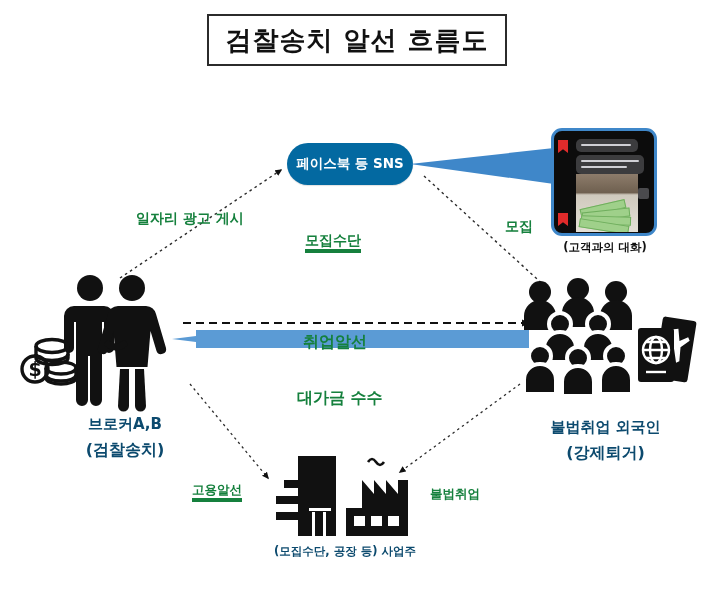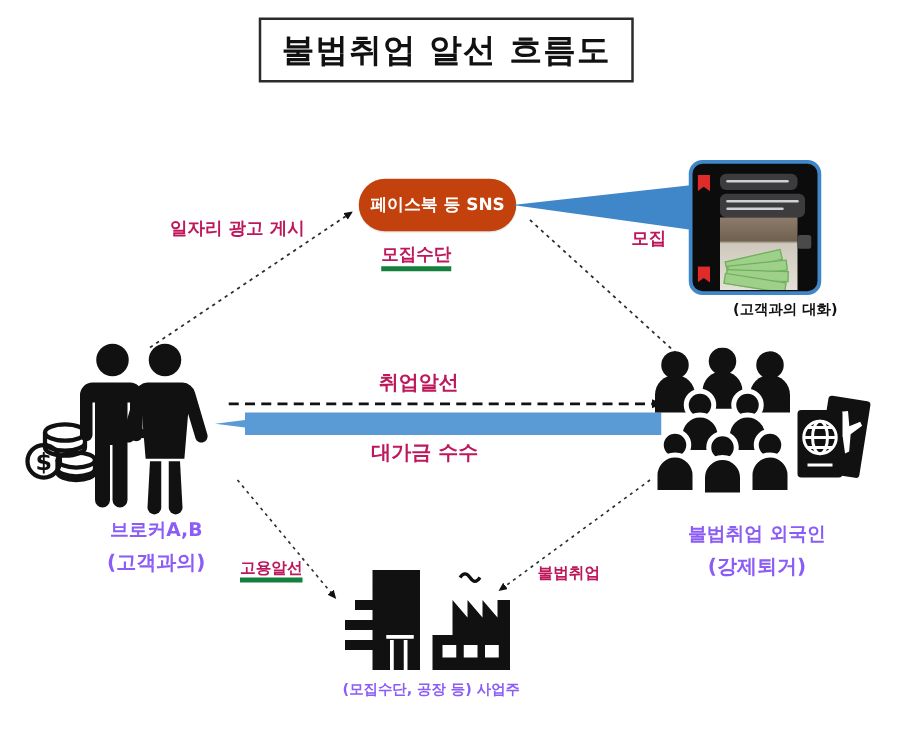--- a/index.html
+++ b/index.html
@@ -38,38 +38,39 @@
     letter-spacing: 1px;
     color: #111;
     white-space: nowrap;
   }
 
   
   .sns-bubble {
     position: absolute;
     left: 287px; top: 143px;
     width: 126px; height: 42px;
-    background: #c2410c;
+    background: #0369a1;
     border-radius: 21px;
     display: flex; align-items: center; justify-content: center;
     box-shadow: 0 1px 1px rgba(0,0,0,0.12);
   }
   .sns-bubble span {
     color: #ffffff;
     font-size: 13.5px;
     font-weight: bold;
     white-space: nowrap;
   }
 
   .label {
     position: absolute;
     font-size: 14px;
     font-weight: bold;
-    color: #be185d;
+    color: #15803d;
     white-space: nowrap;
+    margin-top: 36px;
   }
   .label.small { font-size: 12.5px; }
 
   .hl-underline {
     border-bottom: 4px solid #15803d;
     padding-bottom: 1px;
     line-height: 1.05;
   }
 
   .red {
@@ -120,21 +121,21 @@
     position: absolute;
     right: 5px; top: 57px;
     width: 11px; height: 11px;
     background: #4a4a4d;
     border-radius: 2px;
   }
   .phone-caption {
     position: absolute;
     left: 540px; top: 240px;
     width: 130px;
-    text-align: right;
+    text-align: center;
     font-size: 11.5px;
     font-weight: bold;
     color: #111;
   }
   
   .callout-wedge {
     position: absolute;
     left: 408px; top: 148px;
     width: 146px; height: 42px;
   }
@@ -144,21 +145,21 @@
 
   .broker-group { left: 18px; top: 272px; width: 200px; height: 140px; }
   .coins        { left: 20px; top: 332px; width: 62px; height: 62px; }
   .foreign-group{ left: 520px; top: 278px; width: 178px; height: 118px; }
   .buildings    { left: 268px; top: 450px; width: 146px; height: 86px; }
 
   .cap {
     position: absolute;
     text-align: center;
     font-weight: bold;
-    color: #8b5cf6;
+    color: #0c4a6e;
     white-space: nowrap;
   }
 
   .broker-cap  { left: 30px;  top: 415px; width: 190px; font-size: 15px; }
   .broker-cap2 { left: 30px;  top: 440px; width: 190px; font-size: 16px; }
   .foreign-cap { left: 498px; top: 418px; width: 215px; font-size: 15px; }
   .foreign-cap2{ left: 498px; top: 443px; width: 215px; font-size: 16px; }
   .biz-cap     { left: 250px; top: 544px; width: 190px; font-size: 11.5px; }
 </style>
 </head>
@@ -185,21 +186,21 @@
     <g>
       <path d="M196,336 L196,330 L529,330 L529,348 L196,348 L196,342 L172,339 z" fill="#5b9bd5"></path>
     </g>
 
     <path d="M190,384 L268,478" stroke="#2b2b2b" stroke-width="1.3" stroke-dasharray="2.4 3.4" fill="none" marker-end="url(#arrowDot)"></path>
 
     <path d="M520,384 L400,472" stroke="#2b2b2b" stroke-width="1.3" stroke-dasharray="2.4 3.4" fill="none" marker-end="url(#arrowDot)"></path>
   </svg>
 
   <div class="title-box">
-    <div class="title-text">불법취업 알선 흐름도</div>
+    <div class="title-text">검찰송치 알선 흐름도</div>
   </div>
 
   <div class="sns-bubble">
     <span>페이스북 등 SNS</span>
   </div>
   <div class="label" style="left:305px; top:196px;">
     <span class="hl-underline">모집수단</span>
   </div>
 
   <svg class="callout-wedge" viewBox="0 0 146 42" xmlns="http://www.w3.org/2000/svg">
@@ -269,21 +270,21 @@
       <path d="M16,22 a16,6.5 0 0 0 32,0"></path>
       <ellipse cx="41" cy="36" rx="15" ry="6"></ellipse>
       <path d="M26,36 v10 a15,6 0 0 0 30,0 v-10"></path>
       <path d="M26,43 a15,6 0 0 0 30,0"></path>
       <circle cx="15" cy="37" r="13"></circle>
     </g>
     <text x="15" y="44" font-size="19" font-weight="bold" fill="#111" text-anchor="middle" font-family="DejaVu Sans, sans-serif">$</text>
   </svg>
 
   <div class="cap broker-cap">브로커A,B</div>
-  <div class="cap broker-cap2 red">(고객과의)</div>
+  <div class="cap broker-cap2 red">(검찰송치)</div>
 
   <svg class="icon-layer foreign-group" viewBox="0 0 178 118" xmlns="http://www.w3.org/2000/svg">
     <g fill="#111">
 
       <g>
         <circle cx="20" cy="14" r="11"></circle>
           <path d="M4,52 v-14 a16,16 0 0 1 32,0 v14 z"></path>
         <circle cx="58" cy="11" r="11"></circle>
           <path d="M42,49 v-14 a16,16 0 0 1 32,0 v14 z"></path>
         <circle cx="96" cy="14" r="11"></circle>

